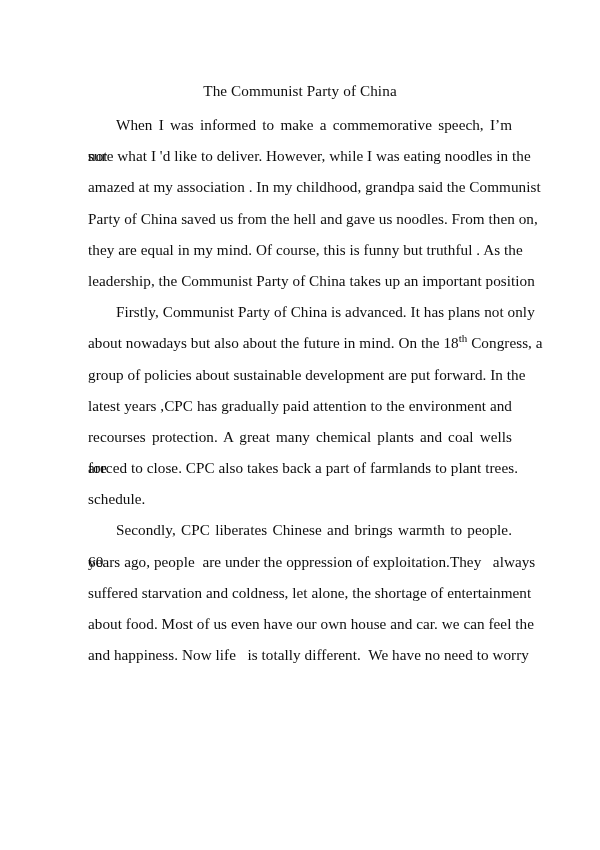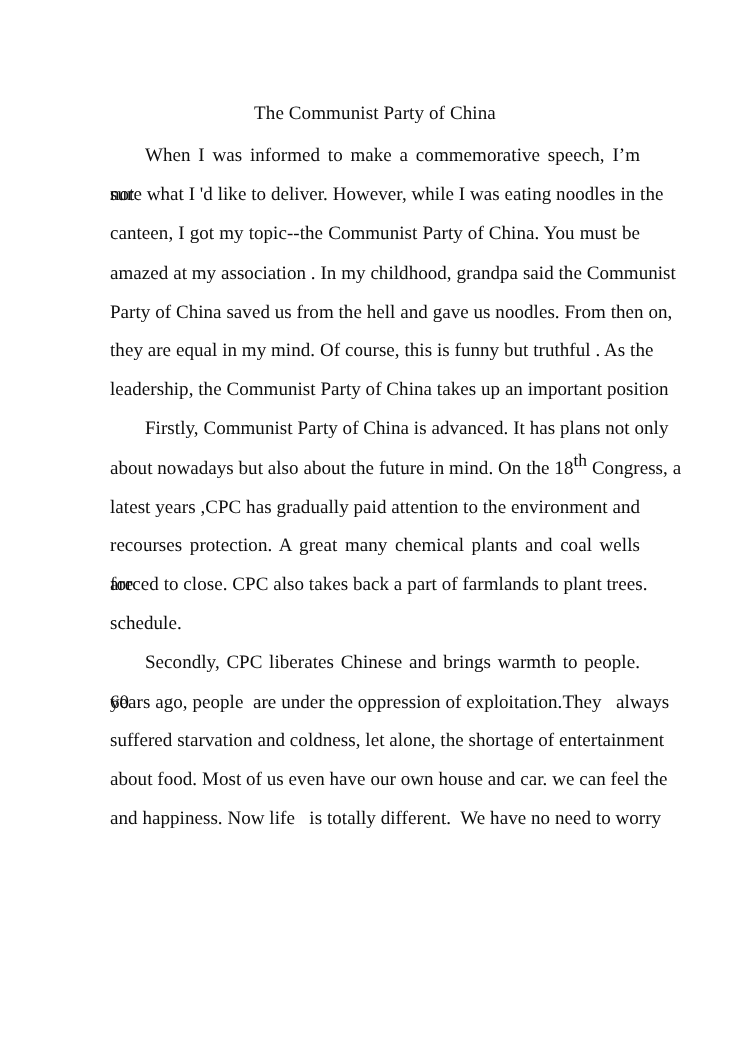--- a/index.html
+++ b/index.html
@@ -54,47 +54,47 @@
     text-align: justify;
     text-align-last: justify;
   }
   .ln.indent {
     text-indent: 28px;
   }
   .ln.just.indent {
     text-indent: 28px;
   }
   sup.ord {
-    font-size: 14px;
+    font-size: 11px;
     vertical-align: super;
     line-height: 0;
     letter-spacing: 0;
   }
 </style>
 </head>
 <body>
 
 <div class="page">
   <div class="doc-body">
 
     <div class="doc-title">The Communist Party of China</div>
 
     <div class="para">
       <span class="ln just indent">When I was informed to make a commemorative speech, I’m not</span>
       <span class="ln">sure what I 'd like to deliver. However, while I was eating noodles in the</span>
-      <span class="ln just">canteen, I got my topic--the Communist Party of China. You must be</span>
       <span class="ln">amazed at my association . In my childhood, grandpa said the Communist</span>
       <span class="ln">Party of China saved us from the hell and gave us noodles. From then on,</span>
       <span class="ln">they are equal in my mind. Of course, this is funny but truthful . As the</span>
       <span class="ln">leadership, the Communist Party of China takes up an important position</span>
     </div>
 
     <div class="para">
       <span class="ln indent">Firstly, Communist Party of China is advanced. It has plans not only</span>
       <span class="ln"><span>about nowadays but also about the future in mind. On the 18</span><sup class="ord">th</sup><span> Congress, a</span></span>
+      <span class="ln">group of policies about sustainable development are put forward. In the</span>
       <span class="ln just">latest years ,CPC has gradually paid attention to the environment and</span>
       <span class="ln just">recourses protection. A great many chemical plants and coal wells are</span>
       <span class="ln">forced to close. CPC also takes back a part of farmlands to plant trees.</span>
       <span class="ln">schedule.</span>
     </div>
 
     <div class="para">
       <span class="ln just indent">Secondly, CPC liberates Chinese and brings warmth to people. 60</span>
       <span class="ln">years ago, people  are under the oppression of exploitation.They   always</span>
       <span class="ln">suffered starvation and coldness, let alone, the shortage of entertainment</span>

